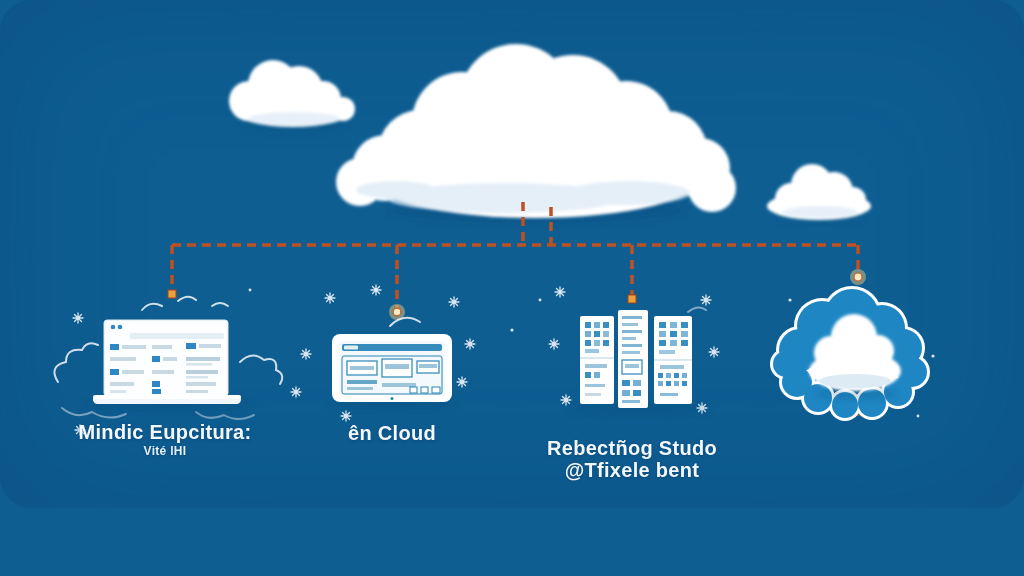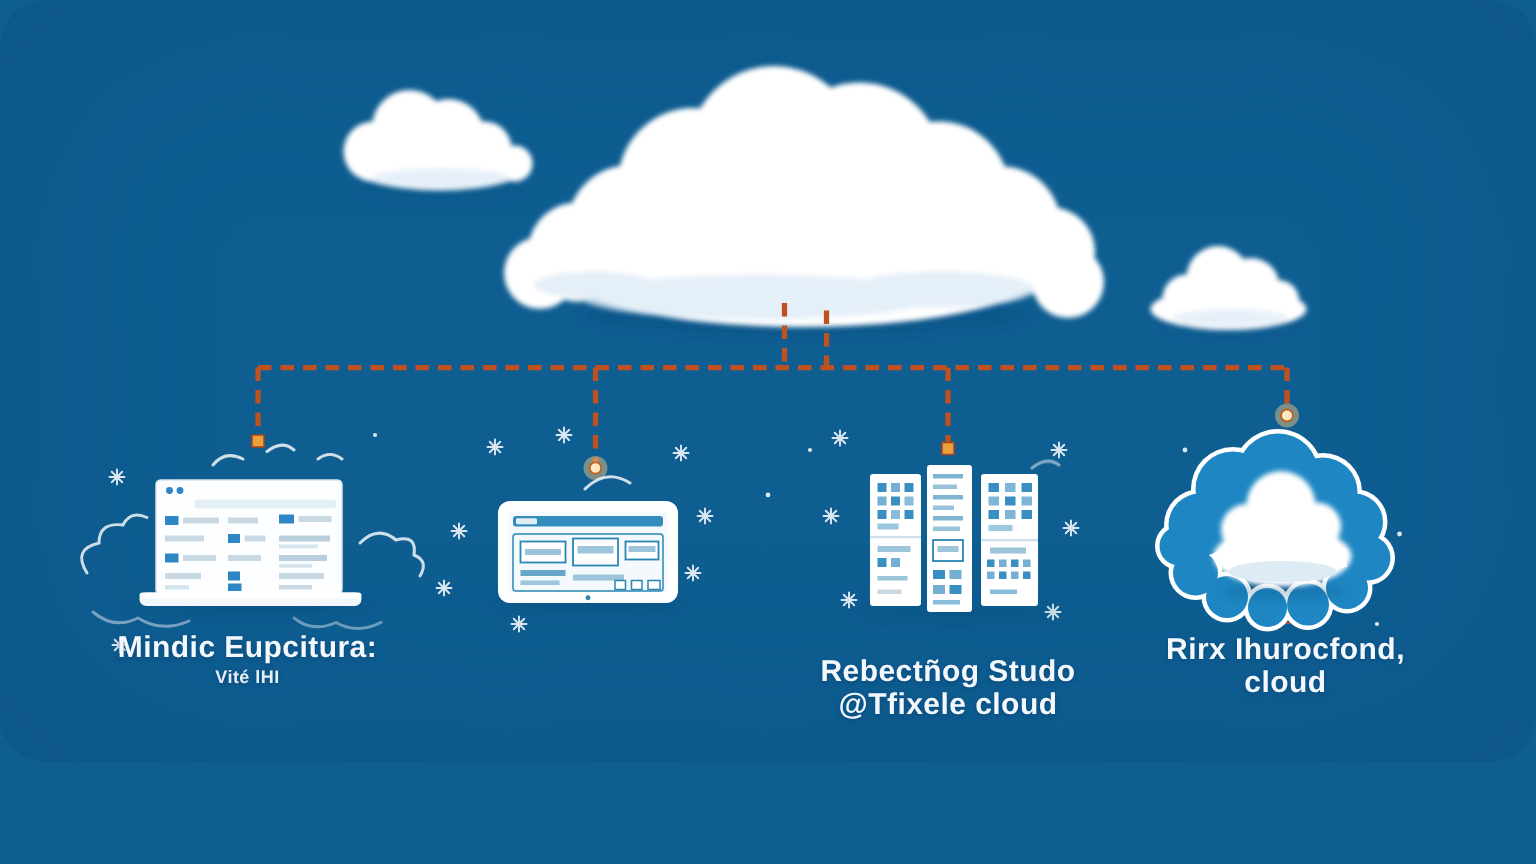--- a/index.html
+++ b/index.html
@@ -314,25 +314,22 @@
       <ellipse cx="855" cy="381" rx="36" ry="7" fill="#d7e7f3" opacity="0.85"></ellipse>
     </g>
   </svg>
 
   <div class="node-label" style="left:52px;top:421px;width:226px;">
     <div class="ln">Mindic Eupcitura:</div>
     <div class="ln small">Vité lHI</div>
   </div>
 
   <div class="node-label" style="left:300px;top:422px;width:184px;">
+    <div class="ln">ên Cloud</div>
   </div>
 
   <div class="node-label" style="left:528px;top:437px;width:208px;">
     <div class="ln">Rebectñog Studo</div>
-    <div class="ln">@Tfixele cloud</div>
+    <div class="ln">@Tfixele bent</div>
   </div>
 
-  <div class="node-label" style="left:762px;top:422px;width:190px;">
-    <div class="ln">Rirx Ihurocfond,</div>
-    <div class="ln">cloud</div>
-  </div>
 
 </div>
 
 </body></html>

